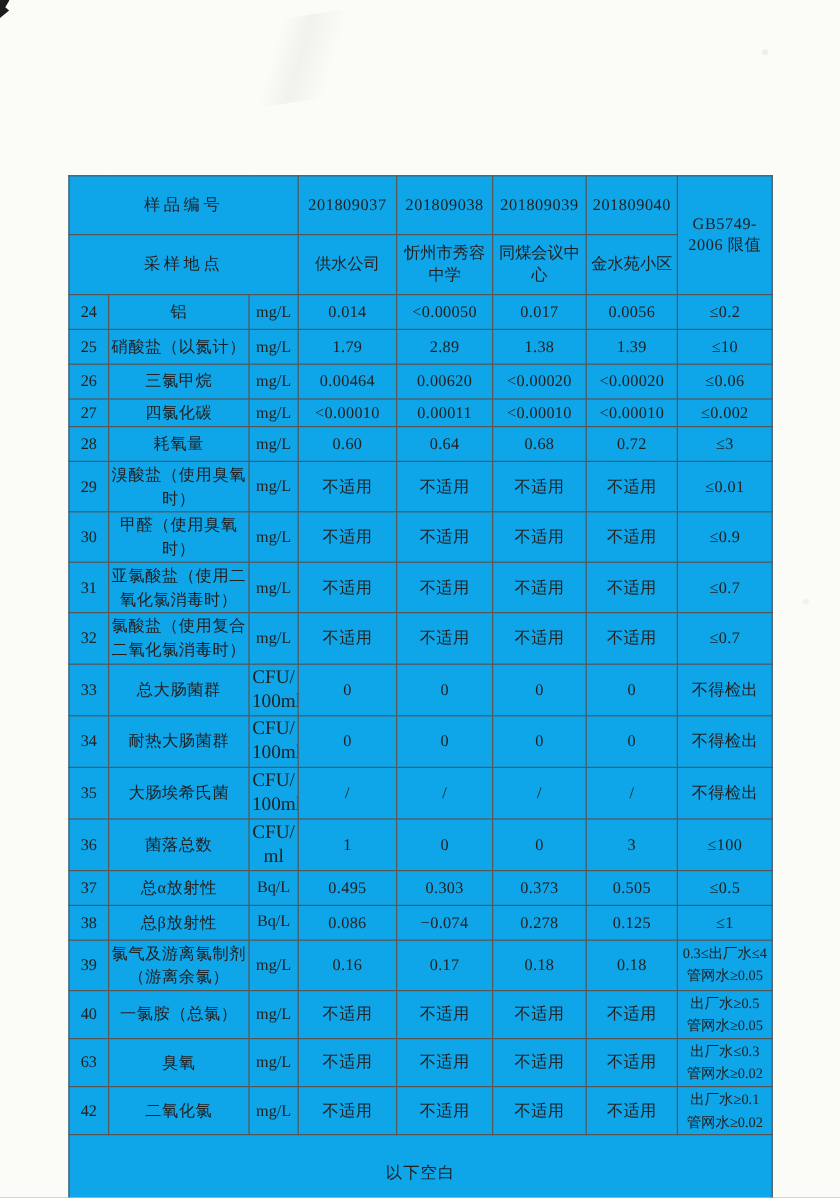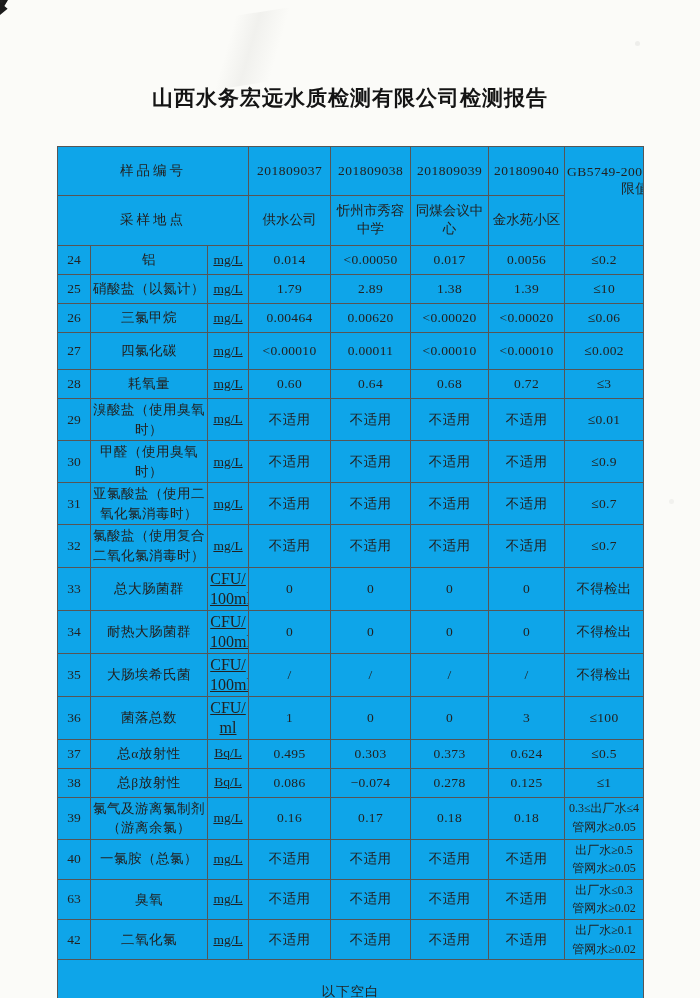--- a/index.html
+++ b/index.html
@@ -58,45 +58,44 @@
     font-size:13.5px;color:#222;
     white-space:pre-line;
     padding:1px 2px;
     overflow:hidden;
   }
   table.report{border:1.5px solid #474747;}
   td.hcell{font-size:13.5px;letter-spacing:3px;}
   td.sid{font-size:14px;letter-spacing:0.5px;}
   td.loc{font-size:13px;letter-spacing:0;line-height:1.35;}
   td.limit-head{font-size:14px;letter-spacing:0.5px;}
-  td.limit-head .lh-wrap{display:flex;flex-direction:row;justify-content:space-between;height:64px;}
+  td.limit-head .lh-wrap{display:flex;flex-direction:column;justify-content:center;height:64px;}
   td.no{font-size:13px;}
   td.param{
     text-align:left;padding-left:7px;padding-right:2px;
     font-size:12.5px;line-height:1.45;letter-spacing:0.5px;
   }
-  td.unit{font-size:12px;line-height:1.2;text-decoration:underline;}
+  td.unit{font-size:12px;line-height:1.2;}
   td.unit.sm{font-size:16px;line-height:1.25;}
   td.val{font-size:13.5px;letter-spacing:0.3px;}
   td.limit{font-size:12.5px;letter-spacing:0.3px;margin-top:12px;}
   td.limit.two{font-size:12px;line-height:1.55;letter-spacing:0;padding:1px 1px;}
   td.blank-cell{
     text-align:left;vertical-align:top;
     padding:9px 0 0 14px;font-size:13px;letter-spacing:1px;
   }
 </style>
 </head>
 <body>
 
 <div class="page">
   <div class="corner-mark"></div>
   <div class="smudge"></div>
   <div class="noise"></div>
 
-  <h1 class="title">山西水务宏远水质检测有限公司检测报告</h1>
 
 
   <table class="report">
     <colgroup>
       <col style="width:33px">
         <col style="width:117px">
         <col style="width:41px">
       <col style="width:82px">
         <col style="width:80px">
         <col style="width:78px">
@@ -148,21 +147,21 @@
       <tr style="height:29px">
         <td class="no">26</td>
         <td class="param">三氯甲烷</td>
         <td class="unit">mg/L</td>
         <td class="val">0.00464</td>
         <td class="val">0.00620</td>
         <td class="val">&lt;0.00020</td>
         <td class="val">&lt;0.00020</td>
         <td class="limit">≤0.06</td>
       </tr>
-      <tr style="height:37px">
+      <tr style="height:23px">
         <td class="no">27</td>
         <td class="param">四氯化碳</td>
         <td class="unit">mg/L</td>
         <td class="val">&lt;0.00010</td>
         <td class="val">0.00011</td>
         <td class="val">&lt;0.00010</td>
         <td class="val">&lt;0.00010</td>
         <td class="limit">≤0.002</td>
       </tr>
       <tr style="height:29px">
@@ -259,21 +258,21 @@
         <td class="val">3</td>
         <td class="limit">≤100</td>
       </tr>
       <tr style="height:29px">
         <td class="no">37</td>
         <td class="param">总α放射性</td>
         <td class="unit">Bq/L</td>
         <td class="val">0.495</td>
         <td class="val">0.303</td>
         <td class="val">0.373</td>
-        <td class="val">0.624</td>
+        <td class="val">0.505</td>
         <td class="limit">≤0.5</td>
       </tr>
       <tr style="height:29px">
         <td class="no">38</td>
         <td class="param">总β放射性</td>
         <td class="unit">Bq/L</td>
         <td class="val">0.086</td>
         <td class="val">−0.074</td>
         <td class="val">0.278</td>
         <td class="val">0.125</td>

